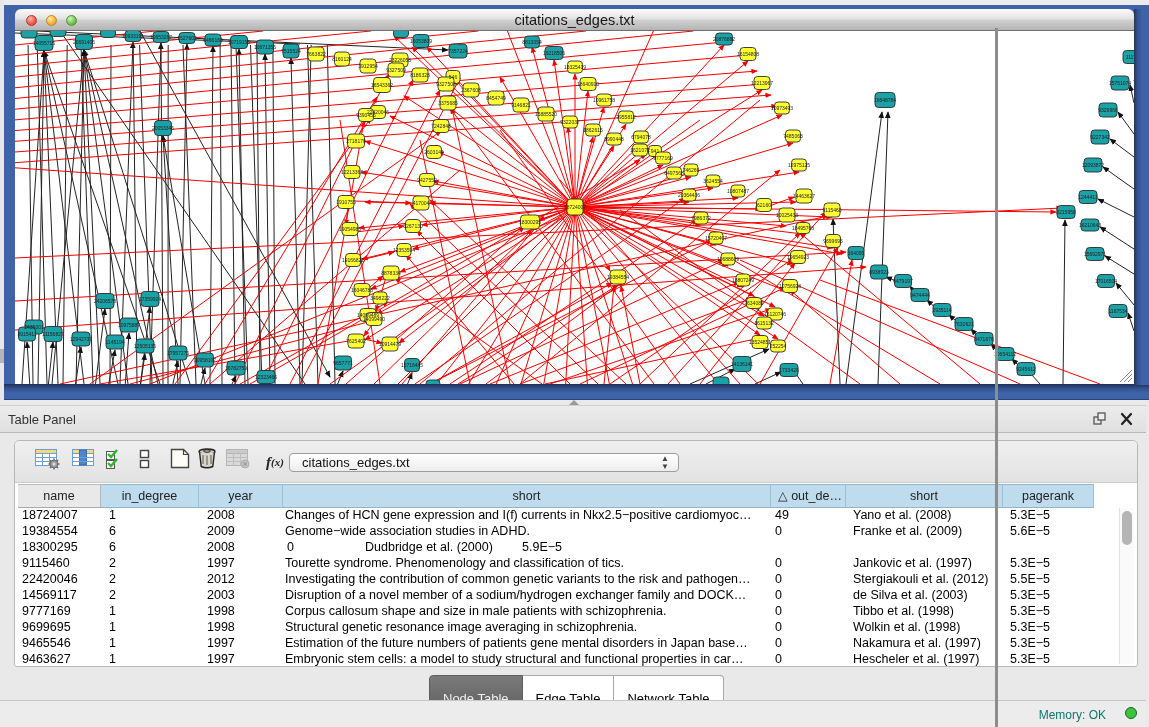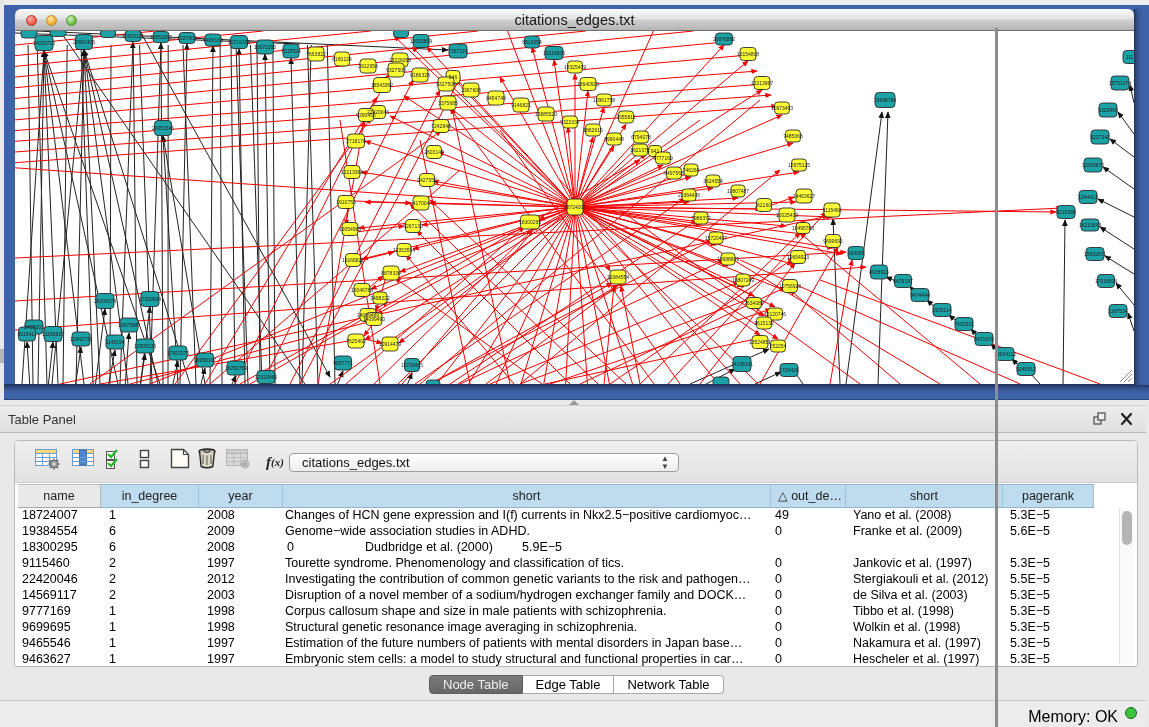--- a/index.html
+++ b/index.html
@@ -44,26 +44,26 @@
 #tbody{position:absolute;left:3px;top:67px;width:1100px;height:158px;overflow:hidden;font-size:12.5px;color:#000}
 .tr{display:flex;height:16px;line-height:15px;white-space:nowrap}
 .tr div{overflow:hidden}
 .c0{width:83px;padding-left:4px} .c1{width:98px;padding-left:8px} .c2{width:84px;padding-left:8px}
 .c3{width:488px;padding-left:2px} .c4{width:75px;padding-left:4px} .c5{width:157px;padding-left:7px}
 .c6{width:91px;padding-left:7px}
 #vscroll{position:absolute;right:3px;top:67px;width:15px;height:156px;background:#fafafa;border-left:1px solid #e0e0e0}
 #vthumb{position:absolute;left:2px;top:3px;width:10px;height:34px;background:#b5b5b5;border-radius:5px}
 
 #tabs{position:absolute;left:429px;top:275px;height:19px;display:flex;font-size:13px}
-#tabs div{height:19px;line-height:18px;padding:0 13px;background:#fff;border:1px solid #a9a9a9;border-left:none}
+#tabs div{height:19px;line-height:18px;padding:14px 13px;background:#fff;border:1px solid #a9a9a9;border-left:none}
 #tabs .sel{background:linear-gradient(180deg,#7a7a7a,#666);color:#f0f0f0;border:1px solid #5e5e5e;border-radius:4px 0 0 4px}
 #tabs .last{border-radius:0 4px 4px 0}
 
 #status{position:absolute;left:0;top:300px;width:1146px;height:27px;background:#ececec;border-top:1px solid #c6c6c6}
-#mem{position:absolute;right:28px;top:7px;font-size:16px;color:#000000}
+#mem{position:absolute;right:40px;top:7px;font-size:12px;color:#0f766e}
 #memdot{position:absolute;right:9px;top:6px;width:12px;height:12px;border-radius:50%;background:#3cc43c;border:1.5px solid #1e651e}
 
 #tpicons{position:absolute;right:10px;top:6px}
 </style></head>
 <body>
 <div id="stage">
  <div id="topbg"></div>
  <div id="blue"></div>
     <div id="bshadow"></div>
     <div id="rshadow"></div>
@@ -764,21 +764,21 @@
             <div class="c2">1998</div>
             <div class="c3">Structural genetic resonance image averaging in schizophrenia.</div>
             <div class="c4">0</div>
             <div class="c5">Wolkin et al. (1998)</div>
             <div class="c6">5.3E−5</div>
           </div>
           <div class="tr">
             <div class="c0">9465546</div>
             <div class="c1">1</div>
             <div class="c2">1997</div>
-            <div class="c3">Estimation of the future numbers of patients with mental disorders in Japan base…</div>
+            <div class="c3">Estimation of the future numbers of patients gene mental disorders in Japan base…</div>
             <div class="c4">0</div>
             <div class="c5">Nakamura et al. (1997)</div>
             <div class="c6">5.3E−5</div>
           </div>
           <div class="tr">
             <div class="c0">9463627</div>
             <div class="c1">1</div>
             <div class="c2">1997</div>
             <div class="c3">Embryonic stem cells: a model to study structural and functional properties in car…</div>
             <div class="c4">0</div>

